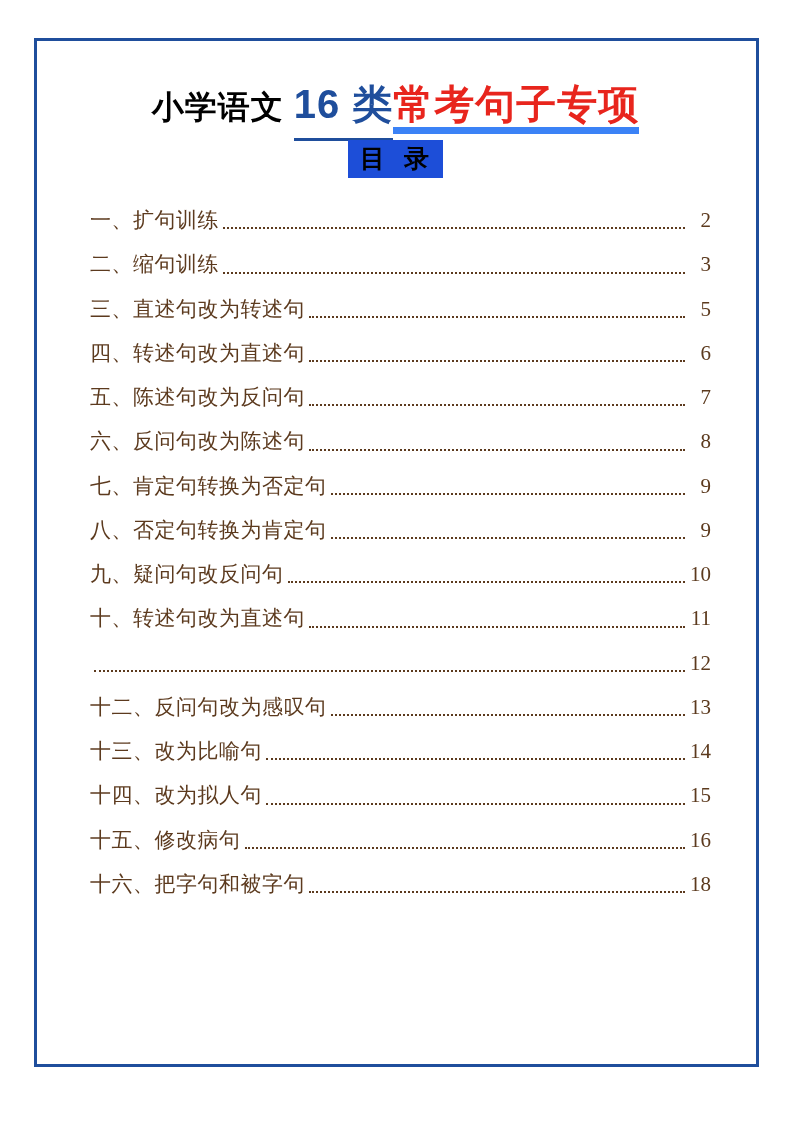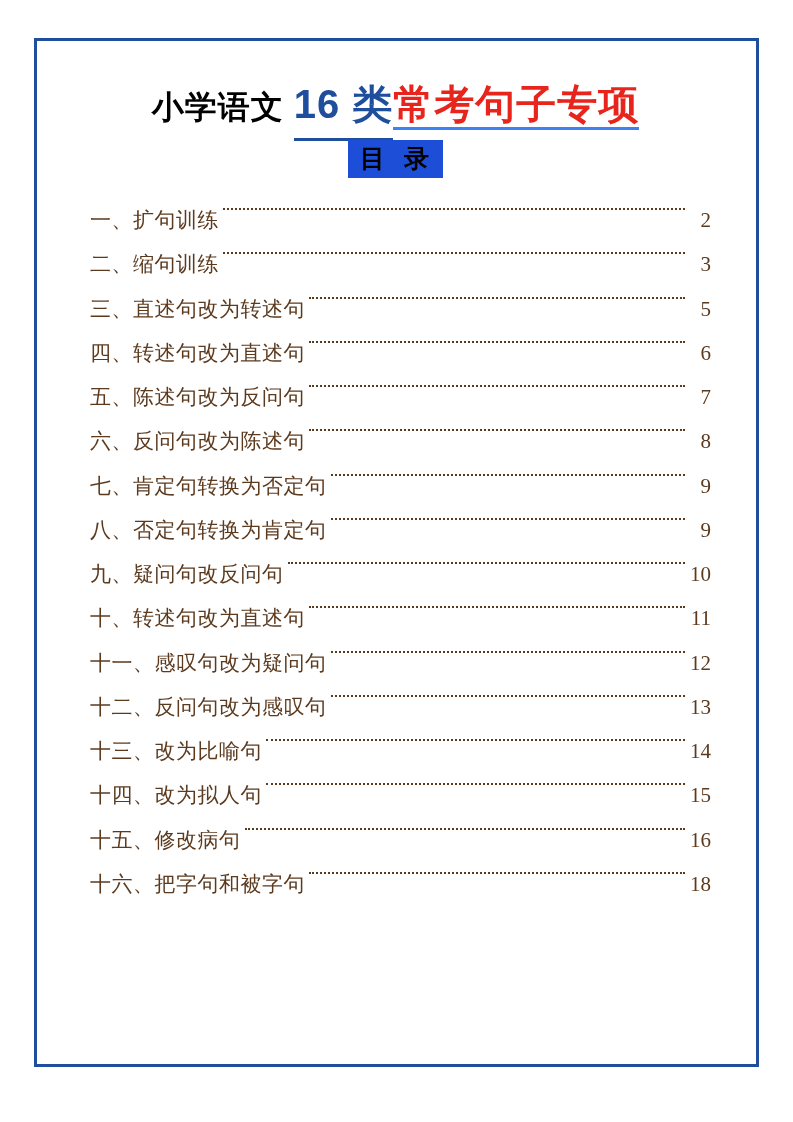--- a/index.html
+++ b/index.html
@@ -55,21 +55,21 @@
     letter-spacing: 1px;
     border-bottom: 3px solid #1f4e9c;
     padding-bottom: 12px;
   }
   .t-red {
     font-family: "Liberation Sans", "DejaVu Sans", sans-serif;
     font-weight: bold;
     font-size: 40px;
     color: #e8251d;
     letter-spacing: 1px;
-    border-bottom: 3px solid #3b82f6;
+    border-bottom: 7px solid #3b82f6;
     padding-bottom: 1px;
   }
   .subtitle-wrap {
     text-align: center;
     margin-top: 14px;
   }
   .subtitle {
     display: inline-block;
     background: #1d4ed8;
     color: #000000;
@@ -78,21 +78,21 @@
     font-size: 25px;
     letter-spacing: 6px;
     padding: 2px 8px 3px 12px;
   }
   .toc {
     margin-top: 20px;
     padding: 0 6px 0 16px;
   }
   .toc-row {
     display: flex;
-    align-items: flex-start;
+    align-items: flex-end;
     font-size: 21px;
     color: #5c3a1e;
     line-height: 1.25;
     padding: 9px 0 9px 0;
     white-space: nowrap;
   }
   .toc-label {
     color: #5c3a1e;
     letter-spacing: 0.5px;
   }
@@ -180,21 +180,20 @@
         <span class="toc-page">10</span>
       </div>
 
       <div class="toc-row">
         <span class="toc-label">十、转述句改为直述句</span>
         <span class="toc-dots"></span>
         <span class="toc-page">11</span>
       </div>
 
       <div class="toc-row">
-        <span class="toc-label">十一、感叹句改为疑问句</span>
         <span class="toc-dots"></span>
         <span class="toc-page">12</span>
       </div>
 
       <div class="toc-row">
         <span class="toc-label">十二、反问句改为感叹句</span>
         <span class="toc-dots"></span>
         <span class="toc-page">13</span>
       </div>
 

